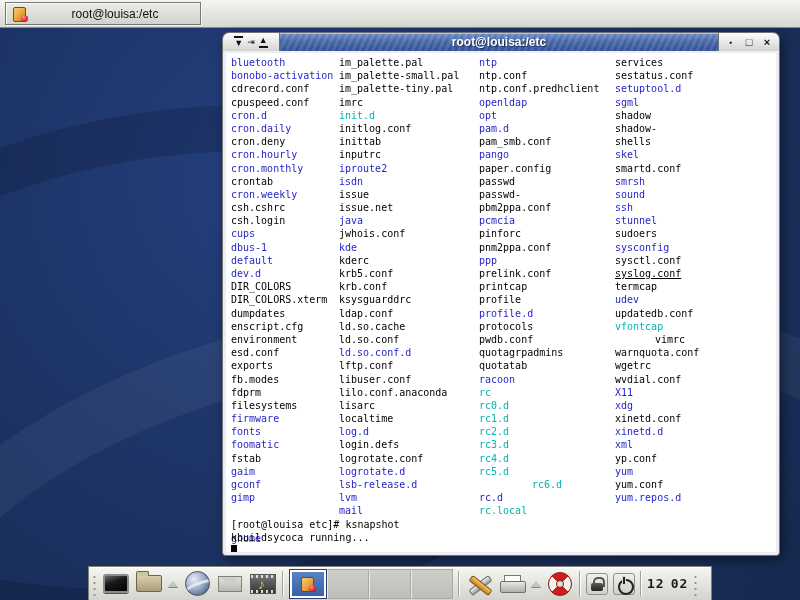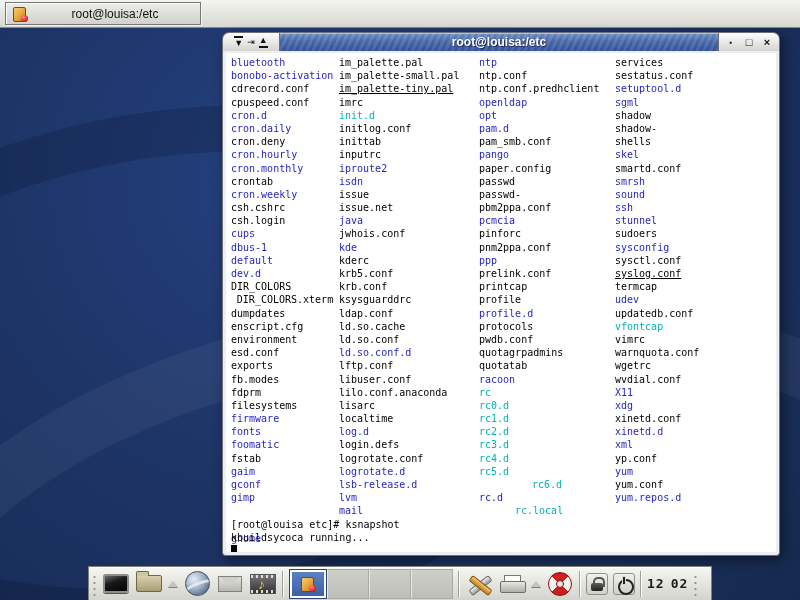--- a/index.html
+++ b/index.html
@@ -228,40 +228,40 @@
           <span class="fname dir" style="grid-area: 9 / 1;">cron.monthly</span>
           <span class="fname file" style="grid-area: 10 / 1;">crontab</span>
           <span class="fname dir" style="grid-area: 11 / 1;">cron.weekly</span>
           <span class="fname file" style="grid-area: 12 / 1;">csh.cshrc</span>
           <span class="fname file" style="grid-area: 13 / 1;">csh.login</span>
           <span class="fname dir" style="grid-area: 14 / 1;">cups</span>
           <span class="fname dir" style="grid-area: 15 / 1;">dbus-1</span>
           <span class="fname dir" style="grid-area: 16 / 1;">default</span>
           <span class="fname dir" style="grid-area: 17 / 1;">dev.d</span>
           <span class="fname file" style="grid-area: 18 / 1;">DIR_COLORS</span>
-          <span class="fname file" style="grid-area: 19 / 1; text-align: center;">DIR_COLORS.xterm</span>
+          <span class="fname file" style="grid-area: 19 / 1;">DIR_COLORS.xterm</span>
           <span class="fname file" style="grid-area: 20 / 1;">dumpdates</span>
           <span class="fname file" style="grid-area: 21 / 1;">enscript.cfg</span>
           <span class="fname file" style="grid-area: 22 / 1;">environment</span>
           <span class="fname file" style="grid-area: 23 / 1;">esd.conf</span>
           <span class="fname file" style="grid-area: 24 / 1;">exports</span>
           <span class="fname file" style="grid-area: 25 / 1;">fb.modes</span>
           <span class="fname file" style="grid-area: 26 / 1;">fdprm</span>
           <span class="fname file" style="grid-area: 27 / 1;">filesystems</span>
           <span class="fname dir" style="grid-area: 28 / 1;">firmware</span>
           <span class="fname dir" style="grid-area: 29 / 1;">fonts</span>
           <span class="fname dir" style="grid-area: 30 / 1;">foomatic</span>
           <span class="fname file" style="grid-area: 31 / 1;">fstab</span>
           <span class="fname dir" style="grid-area: 32 / 1;">gaim</span>
           <span class="fname dir" style="grid-area: 33 / 1;">gconf</span>
           <span class="fname dir" style="grid-area: 34 / 1;">gimp</span>
           <span class="fname dir" style="grid-area: 35 / 1; margin-top: 28px;">gnome</span>
           <span class="fname file" style="grid-area: 1 / 2;">im_palette.pal</span>
           <span class="fname file" style="grid-area: 2 / 2;">im_palette-small.pal</span>
-          <span class="fname file" style="grid-area: 3 / 2; text-decoration: underline;">im_palette-tiny.pal</span>
+          <span class="fname file" style="grid-area: 3 / 2;">im_palette-tiny.pal</span>
           <span class="fname file" style="grid-area: 4 / 2;">imrc</span>
           <span class="fname link" style="grid-area: 5 / 2;">init.d</span>
           <span class="fname file" style="grid-area: 6 / 2;">initlog.conf</span>
           <span class="fname file" style="grid-area: 7 / 2;">inittab</span>
           <span class="fname file" style="grid-area: 8 / 2;">inputrc</span>
           <span class="fname dir" style="grid-area: 9 / 2;">iproute2</span>
           <span class="fname dir" style="grid-area: 10 / 2;">isdn</span>
           <span class="fname file" style="grid-area: 11 / 2;">issue</span>
           <span class="fname file" style="grid-area: 12 / 2;">issue.net</span>
           <span class="fname dir" style="grid-area: 13 / 2;">java</span>
@@ -314,21 +314,21 @@
           <span class="fname dir" style="grid-area: 25 / 3;">racoon</span>
           <span class="fname link" style="grid-area: 26 / 3;">rc</span>
           <span class="fname link" style="grid-area: 27 / 3;">rc0.d</span>
           <span class="fname link" style="grid-area: 28 / 3;">rc1.d</span>
           <span class="fname link" style="grid-area: 29 / 3;">rc2.d</span>
           <span class="fname link" style="grid-area: 30 / 3;">rc3.d</span>
           <span class="fname link" style="grid-area: 31 / 3;">rc4.d</span>
           <span class="fname link" style="grid-area: 32 / 3;">rc5.d</span>
           <span class="fname link" style="grid-area: 33 / 3; text-align: center;">rc6.d</span>
           <span class="fname dir" style="grid-area: 34 / 3;">rc.d</span>
-          <span class="fname link" style="grid-area: 35 / 3; margin-left: 36px;">rc.local</span>
+          <span class="fname link" style="grid-area: 35 / 3;">rc.local</span>
           <span class="fname file" style="grid-area: 1 / 4;">services</span>
           <span class="fname file" style="grid-area: 2 / 4;">sestatus.conf</span>
           <span class="fname dir" style="grid-area: 3 / 4;">setuptool.d</span>
           <span class="fname dir" style="grid-area: 4 / 4;">sgml</span>
           <span class="fname file" style="grid-area: 5 / 4;">shadow</span>
           <span class="fname file" style="grid-area: 6 / 4;">shadow-</span>
           <span class="fname file" style="grid-area: 7 / 4;">shells</span>
           <span class="fname dir" style="grid-area: 8 / 4;">skel</span>
           <span class="fname file" style="grid-area: 9 / 4;">smartd.conf</span>
           <span class="fname dir" style="grid-area: 10 / 4;">smrsh</span>
@@ -336,21 +336,21 @@
           <span class="fname dir" style="grid-area: 12 / 4;">ssh</span>
           <span class="fname dir" style="grid-area: 13 / 4;">stunnel</span>
           <span class="fname file" style="grid-area: 14 / 4;">sudoers</span>
           <span class="fname dir" style="grid-area: 15 / 4;">sysconfig</span>
           <span class="fname file" style="grid-area: 16 / 4;">sysctl.conf</span>
           <span class="fname file" style="grid-area: 17 / 4; text-decoration: underline;">syslog.conf</span>
           <span class="fname file" style="grid-area: 18 / 4;">termcap</span>
           <span class="fname dir" style="grid-area: 19 / 4;">udev</span>
           <span class="fname file" style="grid-area: 20 / 4;">updatedb.conf</span>
           <span class="fname link" style="grid-area: 21 / 4;">vfontcap</span>
-          <span class="fname file" style="grid-area: 22 / 4;">vimrc</span>
+          <span class="fname file" style="grid-area: 22 / 4; margin-left: 40px;">vimrc</span>
           <span class="fname file" style="grid-area: 23 / 4;">warnquota.conf</span>
           <span class="fname file" style="grid-area: 24 / 4;">wgetrc</span>
           <span class="fname file" style="grid-area: 25 / 4;">wvdial.conf</span>
           <span class="fname dir" style="grid-area: 26 / 4;">X11</span>
           <span class="fname dir" style="grid-area: 27 / 4;">xdg</span>
           <span class="fname file" style="grid-area: 28 / 4;">xinetd.conf</span>
           <span class="fname dir" style="grid-area: 29 / 4;">xinetd.d</span>
           <span class="fname dir" style="grid-area: 30 / 4;">xml</span>
           <span class="fname file" style="grid-area: 31 / 4;">yp.conf</span>
           <span class="fname dir" style="grid-area: 32 / 4;">yum</span>

